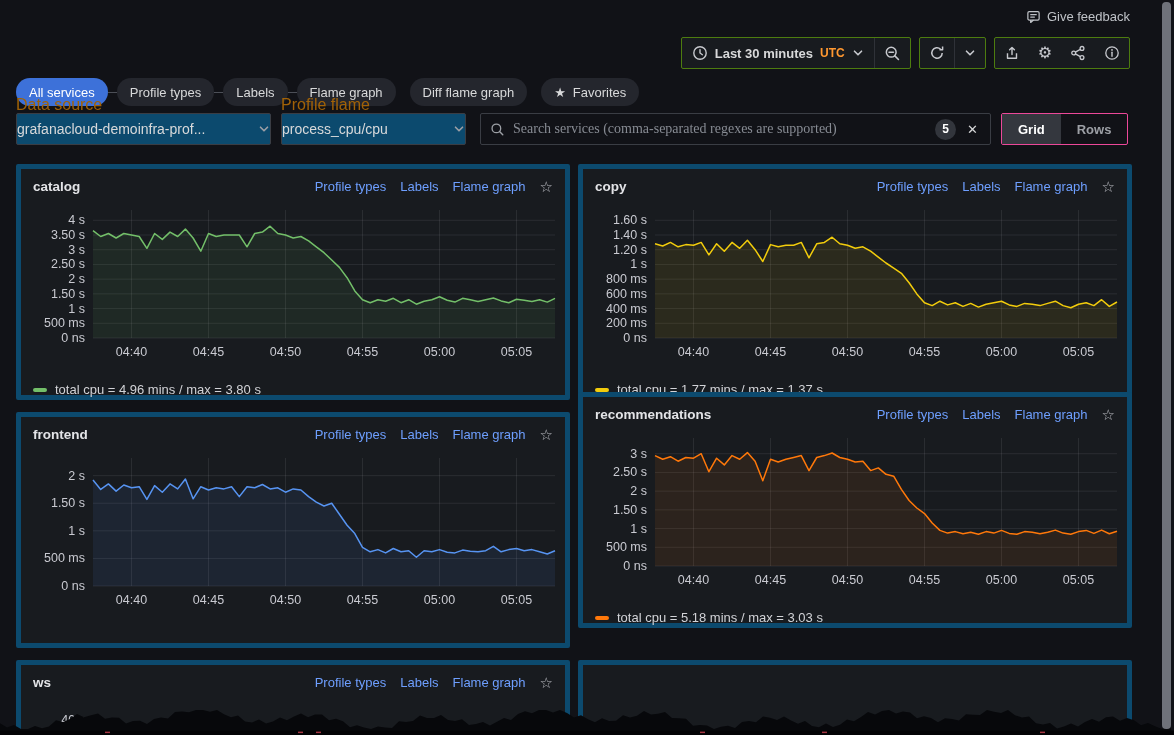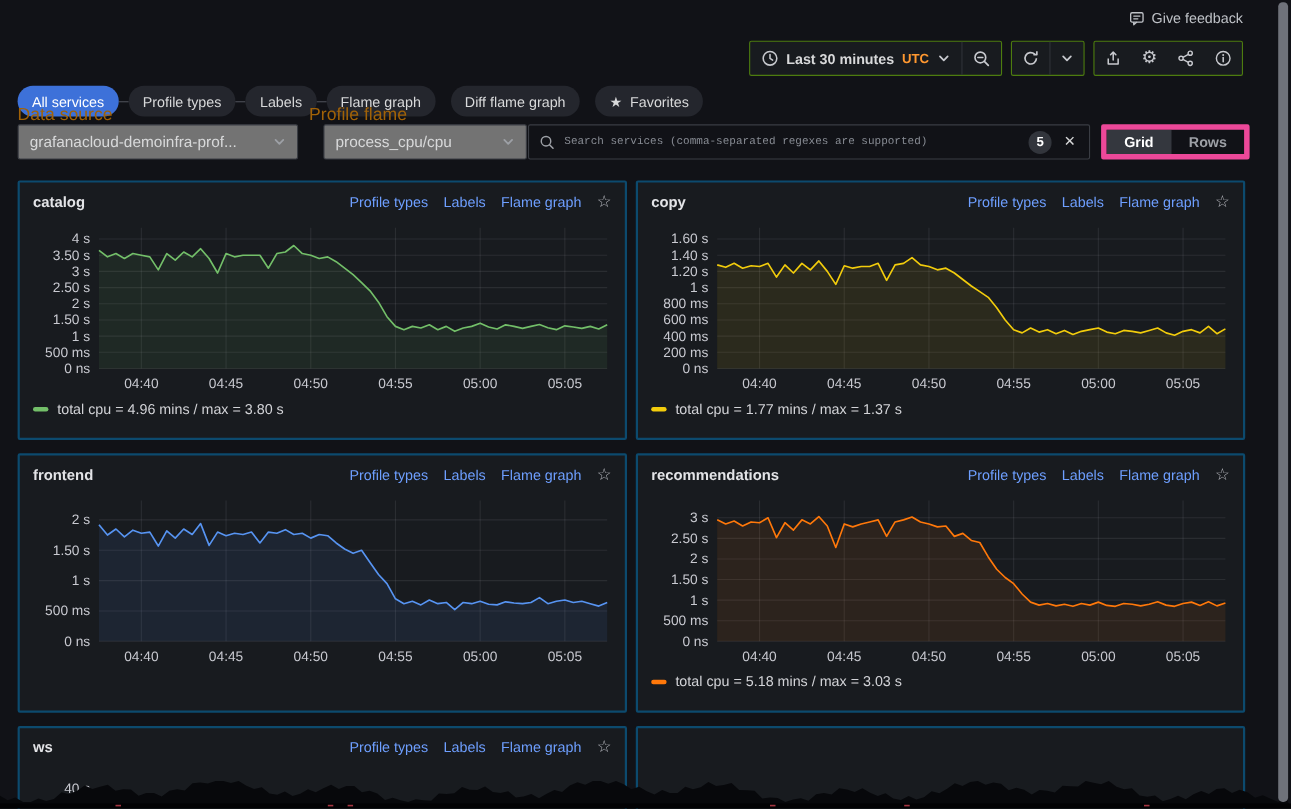--- a/index.html
+++ b/index.html
@@ -30,46 +30,46 @@
     border:1px solid #4d7c0f; border-radius:2px; }
   .tb-btn { display:flex; align-items:center; gap:7px; padding:0 10px; color:#c7c9ce; cursor:pointer; }
   .tb-btn.narrow { padding:0 9px; }
   .tb-divider { width:1px; background:#2f3238; }
   .time-label { color:#d8d9da; font-weight:600; font-size:13px; }
   .tz { color:#ff9830; font-weight:600; font-size:12px; }
   .gear-glyph { font-size:16px; color:#c7c9ce; line-height:1; }
 
   
   .field-label { position:absolute; top:96px; font-size:16px; color:#a16207; }
-  .select-box { position:absolute; top:113px; height:32px; background:#737373; border:1px solid #3a3d44;
-    border-radius:2px; display:flex; align-items:center; justify-content:space-between; padding:0 10px;
+  .select-box { position:absolute; top:113px; height:32px; background:#0c4a6e; border:1px solid #3a3d44;
+    border-radius:2px; display:flex; align-items:center; justify-content:space-between; padding:0 0;
     font-size:14px; color:#d8d9da; cursor:pointer; }
   .search-box { position:absolute; top:113px; left:480px; width:511px; height:32px; background:#111217;
     border:1px solid #3a3d44; border-radius:2px; display:flex; align-items:center; gap:8px; padding:0 9px; }
   .search-box input { flex:1; background:transparent; border:none; outline:none; color:#86efac;
-    font-size:10px; font-family:Liberation Mono, monospace; }
+    font-size:14px; font-family:Liberation Serif, serif; }
   .search-box input::placeholder { color:#878b93; }
   .badge { min-width:21px; height:21px; border-radius:11px; background:#32353c; color:#fff;
     font-size:12px; font-weight:600; display:flex; align-items:center; justify-content:center; padding:0 7px; }
   .clear-x { color:#d8d9da; font-size:13px; cursor:pointer; padding:0 3px; }
-  .toggle { position:absolute; left:1001px; top:113px; height:32px; border:5px solid #ec4899;
+  .toggle { position:absolute; left:1001px; top:113px; height:32px; border:1px solid #ec4899;
     border-radius:2px; display:flex; background:#111217; overflow:hidden; }
   .toggle-opt { padding:0 16px; display:flex; align-items:center; font-size:13px; font-weight:600;
     color:#9da0a6; cursor:pointer; }
   .toggle-opt.selected { background:#34373e; color:#ffffff; }
 
   
-  .panel { position:absolute; width:554px; background:#181b1f; border:2px solid #0c4a6e; border-radius:2px; }
+  .panel { position:absolute; width:554px; background:#181b1f; border:5px solid #0c4a6e; border-radius:2px; }
   .panel-header { display:flex; justify-content:space-between; align-items:center; padding:10px 12px 0; }
   .panel-title { font-size:13.5px; font-weight:700; color:#e3e4e7; }
   .panel-actions { display:flex; align-items:center; gap:14px; }
   .panel-link { color:#6e9fff; font-size:13px; font-weight:500; cursor:pointer; }
   .star-icon { color:#b6b8be; font-size:15px; line-height:1; cursor:pointer; }
   .chart-svg { margin:8px 12px 0; }
-  .legend { display:flex; align-items:center; gap:8px; margin:5px 12px; }
+  .legend { display:flex; align-items:center; gap:8px; margin:20px 12px; }
   .swatch { width:14px; height:4px; border-radius:2px; }
   .legend-text { font-size:13px; color:#d2d3d7; }
 
   .axis-text { fill:#c9cad1; font-size:12.5px; }
 
   
   .bottom-overlay { position:absolute; left:0; top:705px; z-index:10; }
   .scroll-thumb { position:absolute; right:3px; top:2px; width:9px; height:727px;
     background:#6f727a; border-radius:4px; z-index:20; cursor:pointer; }
 </style>
@@ -178,21 +178,21 @@
 
 <label class="field-label" style="left:16px">Data source</label>
 <div class="select-box" style="left:16px; width:255px">
   <span>grafanacloud-demoinfra-prof...</span>
   <svg width="12" height="12" viewBox="0 0 12 12">
     <path d="M2.5 4.2L6 7.8l3.5-3.6" fill="none" stroke="#9da0a6" stroke-width="1.6" stroke-linecap="round" stroke-linejoin="round"></path>
   </svg>
 </div>
 
 <label class="field-label" style="left:281px">Profile flame</label>
-<div class="select-box" style="left:294px; width:185px">
+<div class="select-box" style="left:281px; width:185px">
   <span>process_cpu/cpu</span>
   <svg width="12" height="12" viewBox="0 0 12 12">
     <path d="M2.5 4.2L6 7.8l3.5-3.6" fill="none" stroke="#9da0a6" stroke-width="1.6" stroke-linecap="round" stroke-linejoin="round"></path>
   </svg>
 </div>
 
 <div class="search-box">
   <svg width="15" height="15" viewBox="0 0 16 16">
     <circle cx="6.8" cy="6.8" r="4.6" fill="none" stroke="#9da0a6" stroke-width="1.4"></circle>
     <path d="M10.2 10.2l3.4 3.4" stroke="#9da0a6" stroke-width="1.5" stroke-linecap="round"></path>
@@ -336,21 +336,21 @@
         <line x1="329.5" y1="8" x2="329.5" y2="136" stroke="rgba(204,204,220,0.10)" stroke-width="1"></line>
         <text x="329.5" y="154" text-anchor="middle" class="axis-text">04:55</text>
         <line x1="406.5" y1="8" x2="406.5" y2="136" stroke="rgba(204,204,220,0.10)" stroke-width="1"></line>
         <text x="406.5" y="154" text-anchor="middle" class="axis-text">05:00</text>
         <line x1="483.5" y1="8" x2="483.5" y2="136" stroke="rgba(204,204,220,0.10)" stroke-width="1"></line>
         <text x="483.5" y="154" text-anchor="middle" class="axis-text">05:05</text>
         <path d="M60.0,136 L60.0,30.1 L67.7,39.4 L75.4,33.9 L83.1,41.1 L90.8,35.0 L98.5,37.8 L106.2,36.7 L113.9,49.4 L121.6,35.6 L129.3,42.2 L137.0,33.9 L144.7,38.9 L152.4,29.0 L160.1,48.8 L167.8,36.7 L175.5,40.0 L183.2,37.8 L190.9,38.9 L198.6,36.7 L206.3,46.6 L214.0,36.7 L221.7,37.8 L229.4,34.5 L237.1,38.9 L244.8,37.8 L252.5,42.2 L260.2,38.9 L267.9,40.0 L275.6,46.6 L283.3,52.1 L291.0,56.0 L298.7,53.2 L306.4,64.3 L314.1,75.3 L321.8,83.6 L329.5,97.4 L337.2,101.8 L344.9,99.6 L352.6,102.9 L360.3,98.5 L368.0,101.8 L375.7,100.7 L383.4,107.3 L391.1,100.7 L398.8,101.8 L406.5,99.6 L414.2,102.3 L421.9,102.9 L429.6,100.1 L437.3,101.2 L445.0,101.8 L452.7,100.7 L460.4,96.3 L468.1,101.8 L475.8,99.6 L483.5,98.5 L491.2,100.7 L498.9,99.6 L506.6,101.8 L514.3,104.0 L522.0,100.7 L522.0,136 Z" fill="#5794F2" opacity="0.09"></path>
         <path d="M60.0,30.1 L67.7,39.4 L75.4,33.9 L83.1,41.1 L90.8,35.0 L98.5,37.8 L106.2,36.7 L113.9,49.4 L121.6,35.6 L129.3,42.2 L137.0,33.9 L144.7,38.9 L152.4,29.0 L160.1,48.8 L167.8,36.7 L175.5,40.0 L183.2,37.8 L190.9,38.9 L198.6,36.7 L206.3,46.6 L214.0,36.7 L221.7,37.8 L229.4,34.5 L237.1,38.9 L244.8,37.8 L252.5,42.2 L260.2,38.9 L267.9,40.0 L275.6,46.6 L283.3,52.1 L291.0,56.0 L298.7,53.2 L306.4,64.3 L314.1,75.3 L321.8,83.6 L329.5,97.4 L337.2,101.8 L344.9,99.6 L352.6,102.9 L360.3,98.5 L368.0,101.8 L375.7,100.7 L383.4,107.3 L391.1,100.7 L398.8,101.8 L406.5,99.6 L414.2,102.3 L421.9,102.9 L429.6,100.1 L437.3,101.2 L445.0,101.8 L452.7,100.7 L460.4,96.3 L468.1,101.8 L475.8,99.6 L483.5,98.5 L491.2,100.7 L498.9,99.6 L506.6,101.8 L514.3,104.0 L522.0,100.7" fill="none" stroke="#5794F2" stroke-width="1.5" stroke-linejoin="round"></path>
       </svg>
     </section>
-    <section class="panel" style="left: 578px; top: 412px; height: 236px;">
+    <section class="panel" style="left: 578px; top: 392px; height: 236px;">
       <div class="panel-header">
         <h2 class="panel-title">recommendations</h2>
         <div class="panel-actions">
           <a class="panel-link">Profile types</a>
           <a class="panel-link">Labels</a>
           <a class="panel-link">Flame graph</a>
           <span class="star-icon">☆</span>
         </div>
       </div>
       <svg class="chart-svg" width="530" height="160" viewBox="0 0 530 160">

